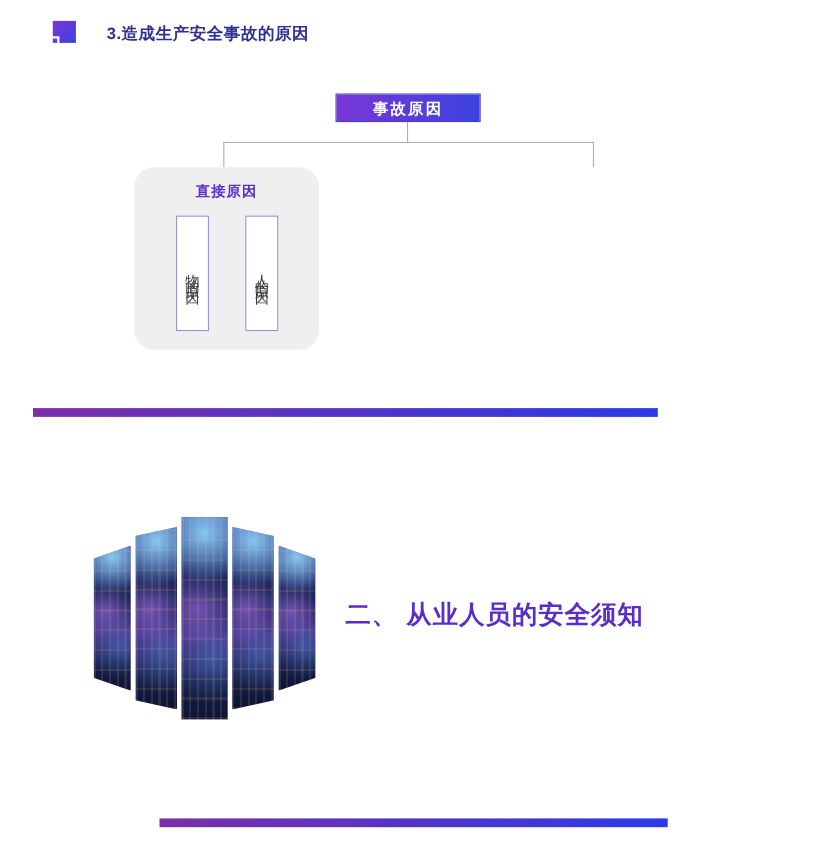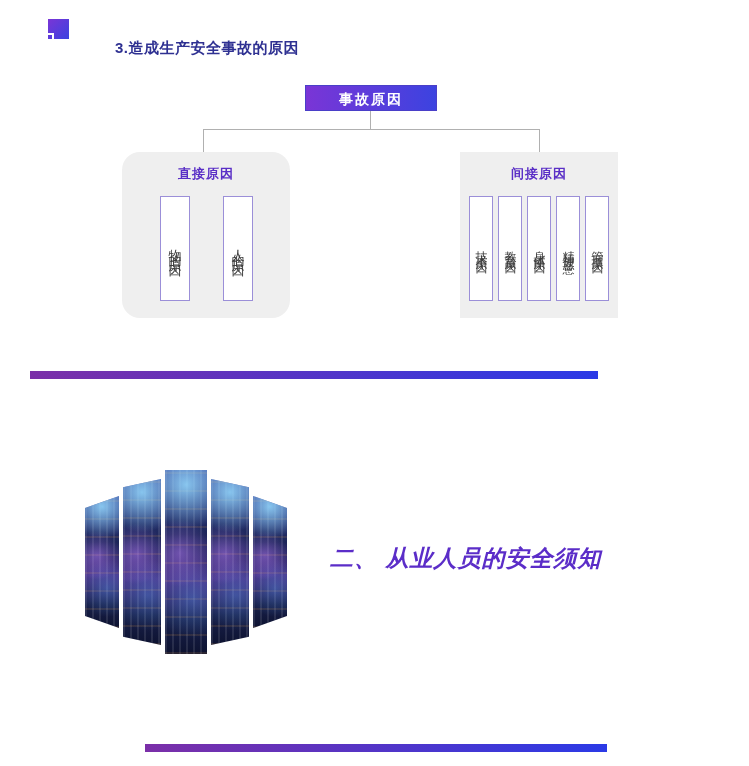--- a/index.html
+++ b/index.html
@@ -28,21 +28,21 @@
     position: absolute;
     left: -3px; bottom: -3px;
     width: 9px; height: 9px;
     background: rgba(255,255,255,0.0);
     border: 2px solid #ffffff;
     box-sizing: border-box;
   }
   .slide-title {
     position: absolute;
     left: 97px; top: 21px;
-    margin: 18px;
+    margin: 0;
     font-size: 15px;
     font-weight: 700;
     color: var(--heading-text, #2f3192);
     letter-spacing: 0.5px;
     text-align: right;
   }
 
   
   .root-node {
     position: absolute;
@@ -129,27 +129,26 @@
       linear-gradient(180deg, #3a4a9e 0%, #1c2558 35%, #4a3387 60%, #18204a 82%, #0d1230 100%);
   }
   .slice-1 { left: 0;     top: 26px; width: 34px; height: 132px; clip-path: polygon(0 9%, 100% 0, 100% 100%, 0 91%); }
   .slice-2 { left: 38px;  top: 9px;  width: 38px; height: 166px; clip-path: polygon(0 5%, 100% 0, 100% 100%, 0 95%); }
   .slice-3 { left: 80px;  top: 0;    width: 42px; height: 184px; }
   .slice-4 { left: 126px; top: 9px;  width: 38px; height: 166px; clip-path: polygon(0 0, 100% 5%, 100% 95%, 0 100%); }
   .slice-5 { left: 168px; top: 26px; width: 34px; height: 132px; clip-path: polygon(0 0, 100% 9%, 100% 91%, 0 100%); }
 
   .section-title {
     position: absolute;
-    left: 330px; top: 543px;
+    left: 314px; top: 543px;
     margin: 0;
     font-size: 23px;
     font-weight: 700;
     color: var(--section-title, #5b2dc8);
     letter-spacing: 1px;
-    font-style: italic;
   }
 
   .bottom-bar {
     position: absolute;
     left: 145px; top: 744px;
     width: 462px; height: 8px;
     background: linear-gradient(90deg, var(--bar-grad-1, #7b2fa8), var(--bar-grad-2, #2b3ae6));
   }
 </style>
 </head>
@@ -168,30 +167,20 @@
   <div class="connector conn-v-r"></div>
 
   <div class="cause-group group-left">
     <div class="group-header">直接原因</div>
     <div class="items-row">
       <div class="v-item">物的原因</div>
       <div class="v-item">人的原因</div>
     </div>
   </div>
 
-  <div class="cause-group group-right">
-    <div class="group-header">间接原因</div>
-    <div class="items-row">
-      <div class="v-item">技术原因</div>
-      <div class="v-item">教育原因</div>
-      <div class="v-item">身体原因</div>
-      <div class="v-item">精神愿意</div>
-      <div class="v-item">管理原因</div>
-    </div>
-  </div>
 
   <div class="divider-bar"></div>
 
   <div class="collage">
     <div class="slice slice-1"></div>
     <div class="slice slice-2"></div>
     <div class="slice slice-3"></div>
     <div class="slice slice-4"></div>
     <div class="slice slice-5"></div>
   </div>

